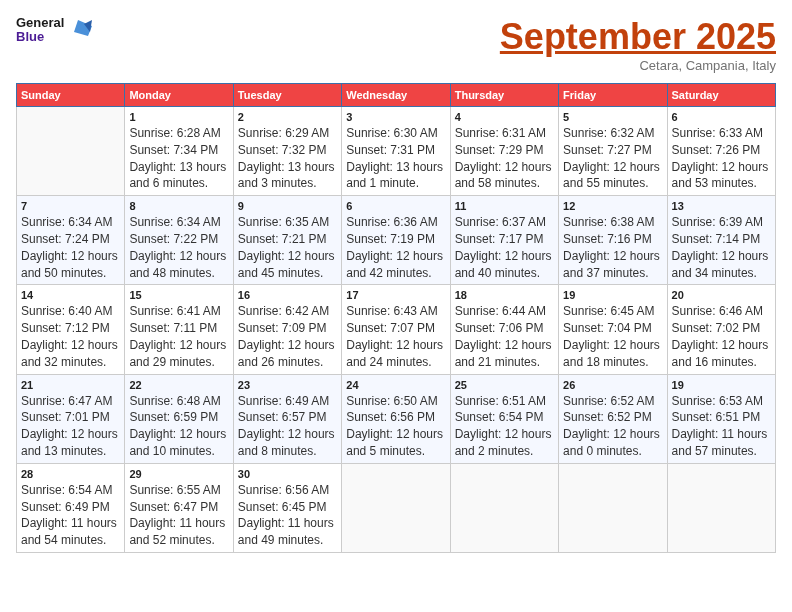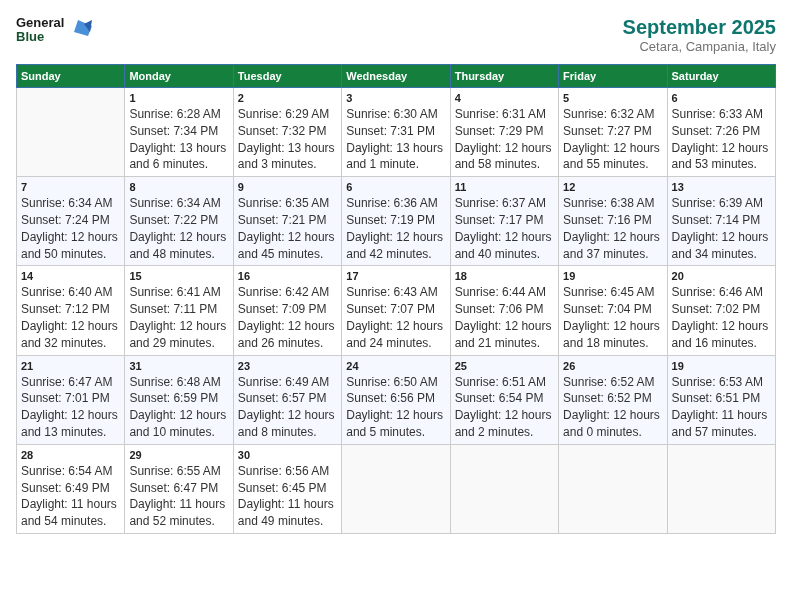--- a/index.html
+++ b/index.html
@@ -23,35 +23,36 @@
     }
     .logo {
       display: flex;
       align-items: center;
       gap: 4px;
     }
     .title-area {
       text-align: right;
     }
     .month-title {
-      font-size: 20px;
+      font-size: 36px;
       font-weight: bold;
-      color: #0f766e;
+      color: #c2410c;
+      text-decoration: underline;
     }
     .subtitle {
       font-size: 13px;
       color: #737373;
     }
     table {
       width: 100%;
       border-collapse: collapse;
       table-layout: fixed;
     }
     thead tr th {
-      background-color: #15803d;
+      background-color: #ef4444;
       color: #fff;
       font-size: 11px;
       font-weight: bold;
       padding: 5px 4px;
       text-align: left;
       border: 1px solid #3a6faa;
     }
     tbody tr td {
       border: 1px solid #ccc;
       vertical-align: top;
@@ -88,21 +89,21 @@
     }
   </style>
 </head>
 <body>
 
 <div class="container">
   <div class="header">
     <div class="logo">
   <div style="display:flex;flex-direction:column;line-height:1.1;margin-right:2px;">
     <span style="font-size:13px;font-weight:bold;color:#1a1a1a;">General</span>
-    <span style="font-size:13px;font-weight:bold;color:#14532d;">Blue</span>
+    <span style="font-size:13px;font-weight:bold;color:#4c1d95;">Blue</span>
   </div>
   <svg width="22" height="28" viewBox="0 0 22 28">
     <polygon points="8,4 22,10 18,20 4,16" fill="#4a90d9"></polygon>
     <polygon points="14,8 22,4 20,16" fill="#2a5faa"></polygon>
   </svg>
 </div>
     <div class="title-area">
       <div class="month-title">September 2025</div>
       <div class="subtitle">Cetara, Campania, Italy</div>
     </div>
@@ -207,21 +208,21 @@
             <span class="day-number">20</span>
             <div class="day-info">Sunrise: 6:46 AM<br>Sunset: 7:02 PM<br>Daylight: 12 hours and 16 minutes.</div>
           </td>
         </tr>
         <tr>
           <td>
             <span class="day-number">21</span>
             <div class="day-info">Sunrise: 6:47 AM<br>Sunset: 7:01 PM<br>Daylight: 12 hours and 13 minutes.</div>
           </td>
           <td>
-            <span class="day-number">31</span>
+            <span class="day-number">22</span>
             <div class="day-info">Sunrise: 6:48 AM<br>Sunset: 6:59 PM<br>Daylight: 12 hours and 10 minutes.</div>
           </td>
           <td>
             <span class="day-number">23</span>
             <div class="day-info">Sunrise: 6:49 AM<br>Sunset: 6:57 PM<br>Daylight: 12 hours and 8 minutes.</div>
           </td>
           <td>
             <span class="day-number">24</span>
             <div class="day-info">Sunrise: 6:50 AM<br>Sunset: 6:56 PM<br>Daylight: 12 hours and 5 minutes.</div>
           </td>

